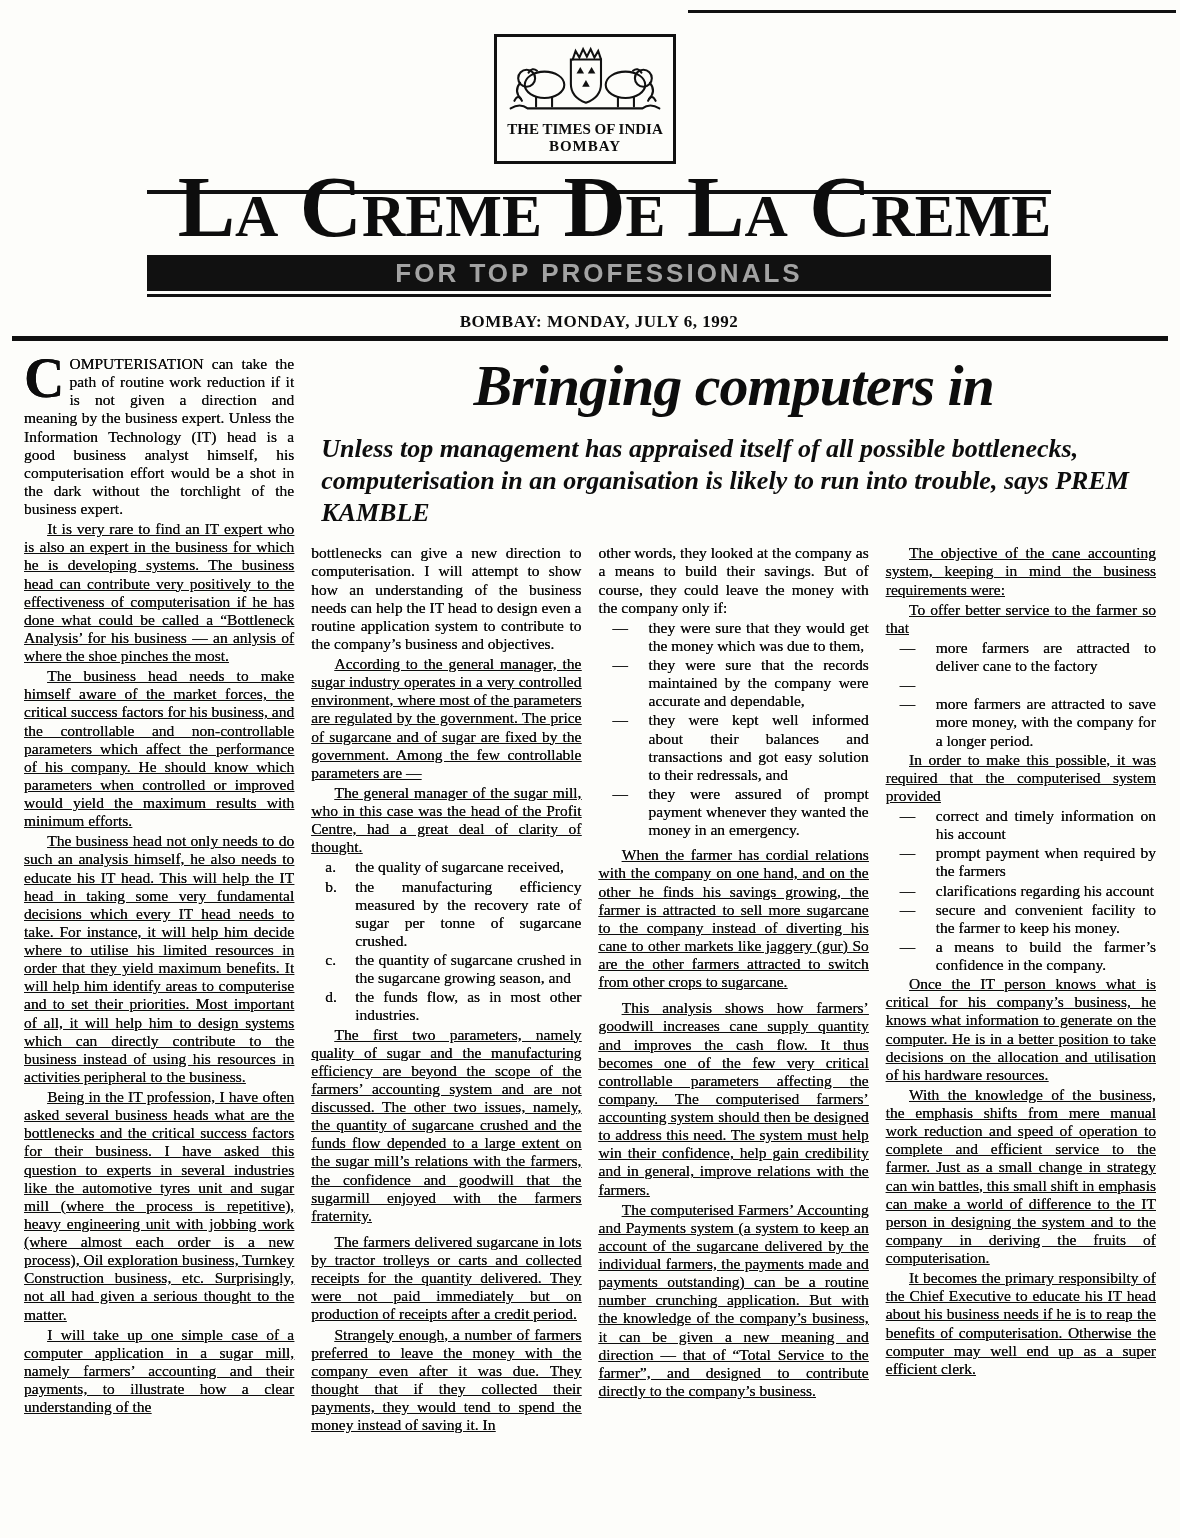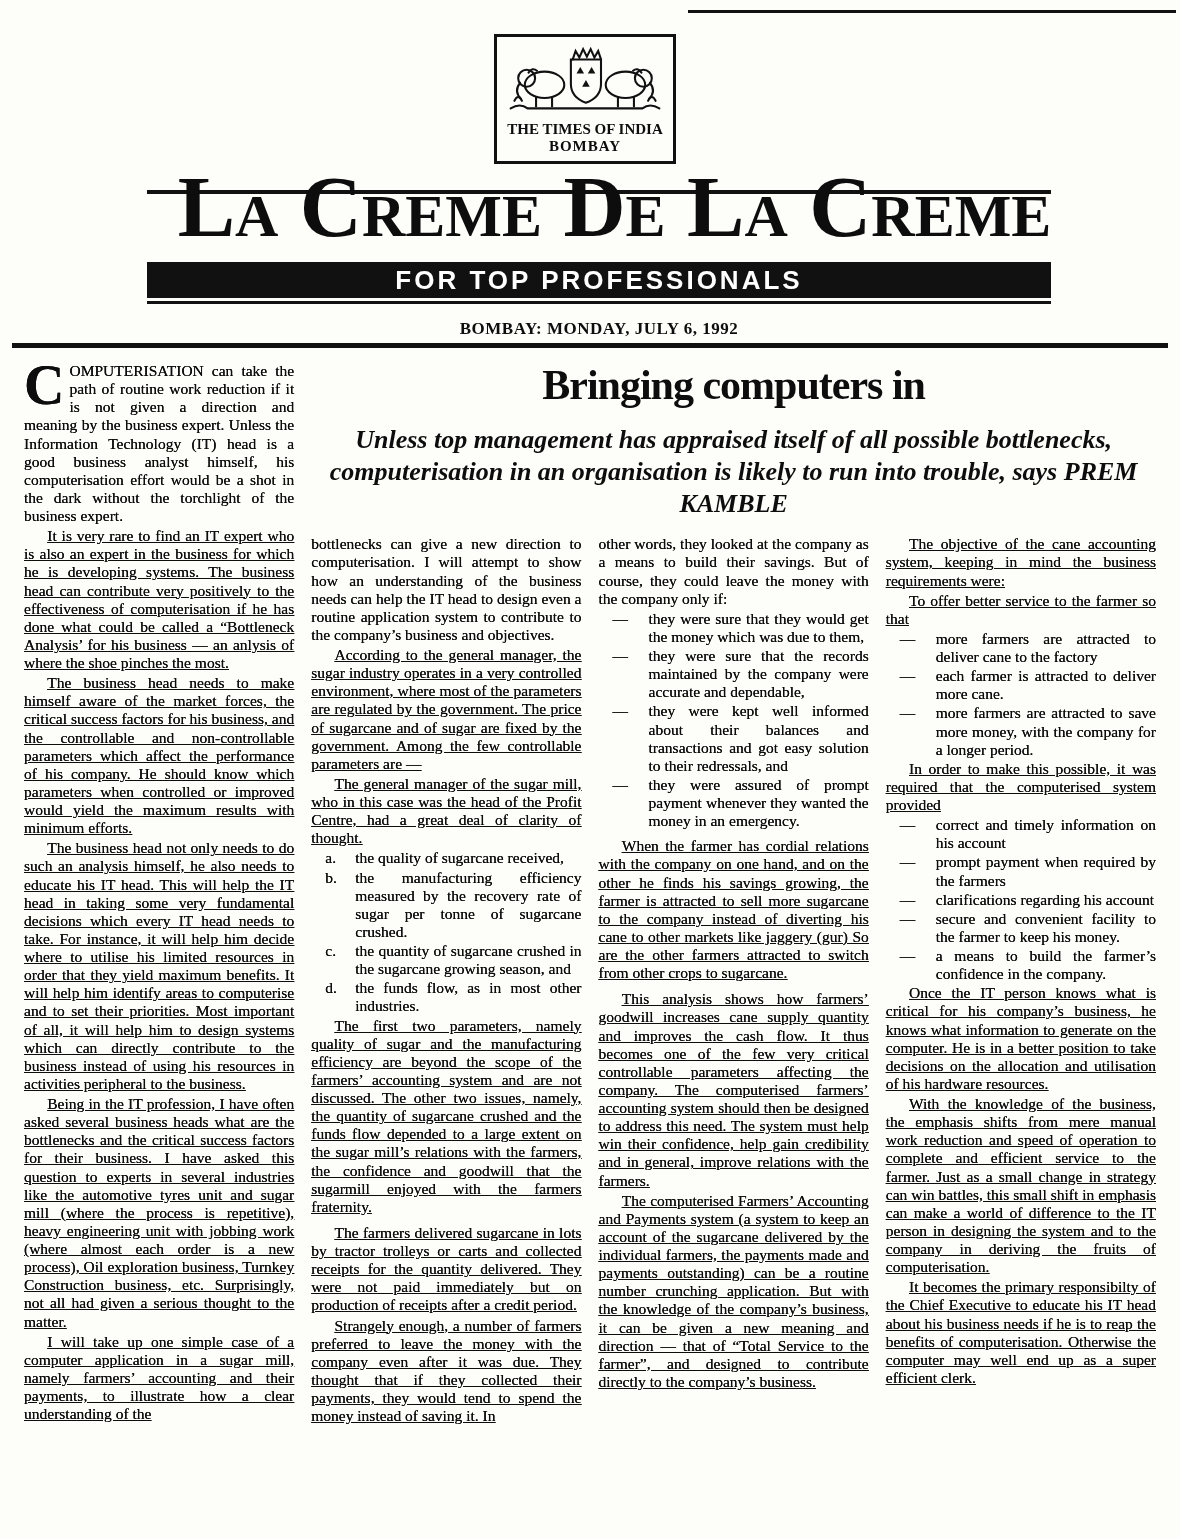--- a/index.html
+++ b/index.html
@@ -30,21 +30,21 @@
     font-variant:small-caps;font-weight:bold;
     font-size:86px;line-height:0.92;letter-spacing:0px;
     white-space:nowrap;
     padding-top:4px;
   }
   .masthead::before{
     content:"";position:absolute;left:0;right:0;top:26px;height:4px;background:#111;z-index:0;
   }
   .masthead .mh-text{position:relative;z-index:1;margin-left:31px;}
   .banner{
-    margin-top:15px;background:#111;color:#ffffff;
+    margin-top:8px;background:#111;color:#a3a3a3;
     font-family:"Liberation Sans", sans-serif;font-weight:bold;
     font-size:26px;letter-spacing:3px;
     height:36px;display:flex;align-items:center;justify-content:center;
   }
   .under-banner-rule{height:3px;background:#111;margin-top:3px;}
   .dateline{
     text-align:center;font-weight:bold;font-size:17px;letter-spacing:0.5px;
     padding:4px 0 2px 0;
     margin-top:11px;
   }
@@ -57,25 +57,26 @@
     padding:14px 24px 0 24px;
   }
   .col1{grid-column:1;grid-row:1 / span 2;}
   .head-block{grid-column:2 / 5;grid-row:1;padding:0 6px;}
   .col2{grid-column:2;grid-row:2;}
   .col3{grid-column:3;grid-row:2;}
   .col4{grid-column:4;grid-row:2;}
 
   .headline{
     text-align:center;font-weight:bold;
-    font-size:42px;line-height:1.0;letter-spacing:-1px;
+    font-size:58px;line-height:1.0;letter-spacing:-1px;
     margin:2px 0 18px 0;
+    font-style:italic;
   }
   .standfirst{
-    text-align:center;font-style:italic;font-weight:bold;
+    font-style:italic;font-weight:bold;
     font-size:26px;line-height:1.22;
     margin:0 4px 16px 4px;
   }
   .standfirst .author{font-style:italic;}
 
   .coltext{font-size:15.5px;line-height:1.17;text-align:justify;text-shadow:0 0 0.4px currentColor;}
   .coltext p{margin:0 0 2px 0;}
   .para{margin:0;}
   .indent{text-indent:1.5em;text-decoration:underline;}
   .dropcap{
@@ -219,21 +220,20 @@
     <div class="col4 coltext">
       <p class="para indent">The objective of the cane accounting system, keeping in mind the business requirements were:</p>
       <p class="para indent">To offer better service to the farmer so that</p>
 
       <div class="li-row li-dash">
         <span class="li-marker">—</span>
         <span class="li-text">more farmers are attracted to deliver cane to the factory</span>
       </div>
       <div class="li-row li-dash">
         <span class="li-marker">—</span>
-        <span class="li-text">each farmer is attracted to deliver more cane.</span>
       </div>
       <div class="li-row li-dash">
         <span class="li-marker">—</span>
         <span class="li-text">more farmers are attracted to save more money, with the company for a longer period.</span>
       </div>
 
       <p class="para indent">In order to make this possible, it was required that the computerised system provided</p>
 
       <div class="li-row li-dash">
         <span class="li-marker">—</span>

